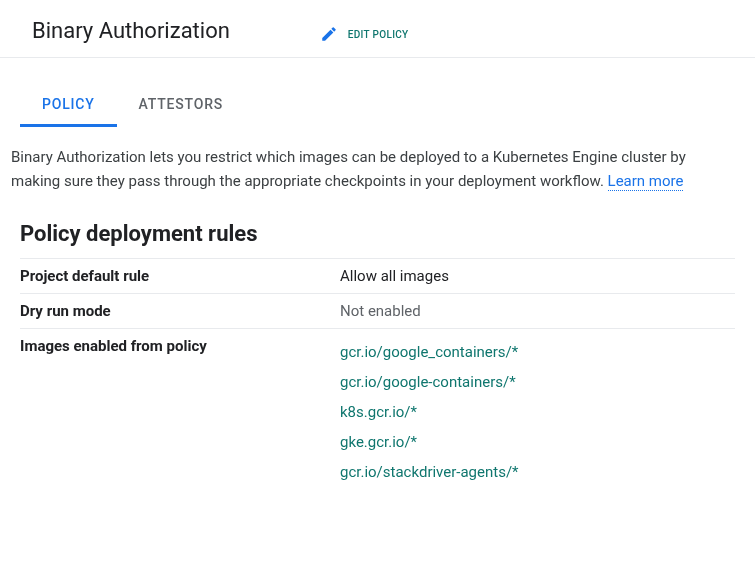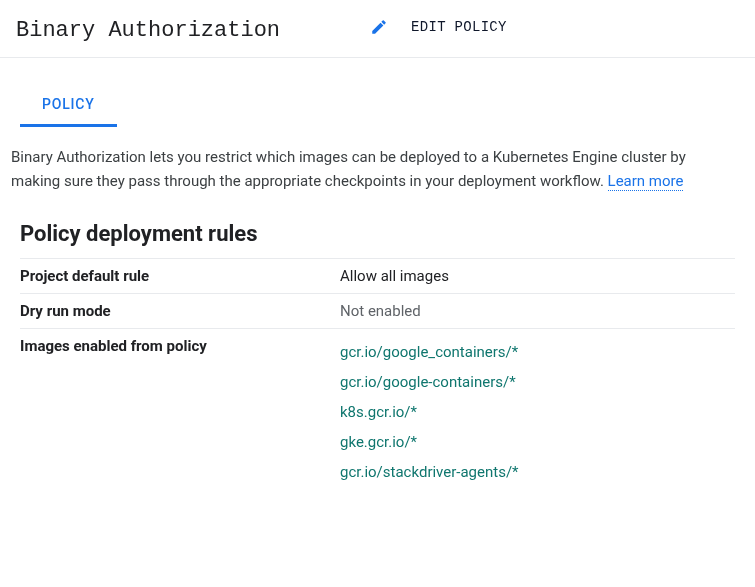--- a/index.html
+++ b/index.html
@@ -9,41 +9,39 @@
     }
     body {
       font-family: 'Google Sans', Roboto, Arial, sans-serif;
       font-size: 14px;
       color: #202124;
       width: 755px;
       background: #fff;
     }
     .header {
       display: flex;
-      align-items: flex-start;
-      padding: 18px 20px 14px 16px;
+      align-items: flex-end;
+      padding: 18px 20px 14px 32px;
       border-bottom: 1px solid #e8eaed;
-      font-family: Liberation Mono, monospace;
     }
     .page-title {
       font-size: 22px;
       font-weight: 400;
       color: #202124;
       margin-right: 90px;
     }
     .edit-btn {
       display: flex;
       align-items: center;
-      color: #0f172a;
+      color: #0f766e;
       font-weight: 500;
-      font-size: 14px;
+      font-size: 10px;
       letter-spacing: 0.3px;
       cursor: pointer;
       text-transform: uppercase;
-      gap: 13px;
     }
     .edit-btn svg {
       width: 18px;
       height: 18px;
       fill: #1a73e8;
       margin-right: 10px;
     }
     .tabs {
       display: flex;
       padding: 0 20px;
@@ -121,20 +119,21 @@
   <div class="edit-btn">
     <svg viewBox="0 0 24 24">
         <path d="M3 17.25V21h3.75L17.81 9.94l-3.75-3.75L3 17.25zM20.71 7.04a1.003 1.003 0 0 0 0-1.42l-2.34-2.34a1.003 1.003 0 0 0-1.42 0l-1.83 1.83 3.75 3.75 1.84-1.82z"></path>
       </svg>
     <span>EDIT POLICY</span>
   </div>
 </div>
 
 <div class="tabs">
   <div class="tab active">POLICY</div>
+  <div class="tab">ATTESTORS</div>
 </div>
 
 <div class="description">
   <span>Binary Authorization lets you restrict which images can be deployed to a Kubernetes Engine cluster by making sure they pass through the appropriate checkpoints in your deployment workflow. </span><a class="learn-more">Learn more</a>
 </div>
 
 <div class="section-title">Policy deployment rules</div>
 
 <table class="rules-table">
   <tbody>

